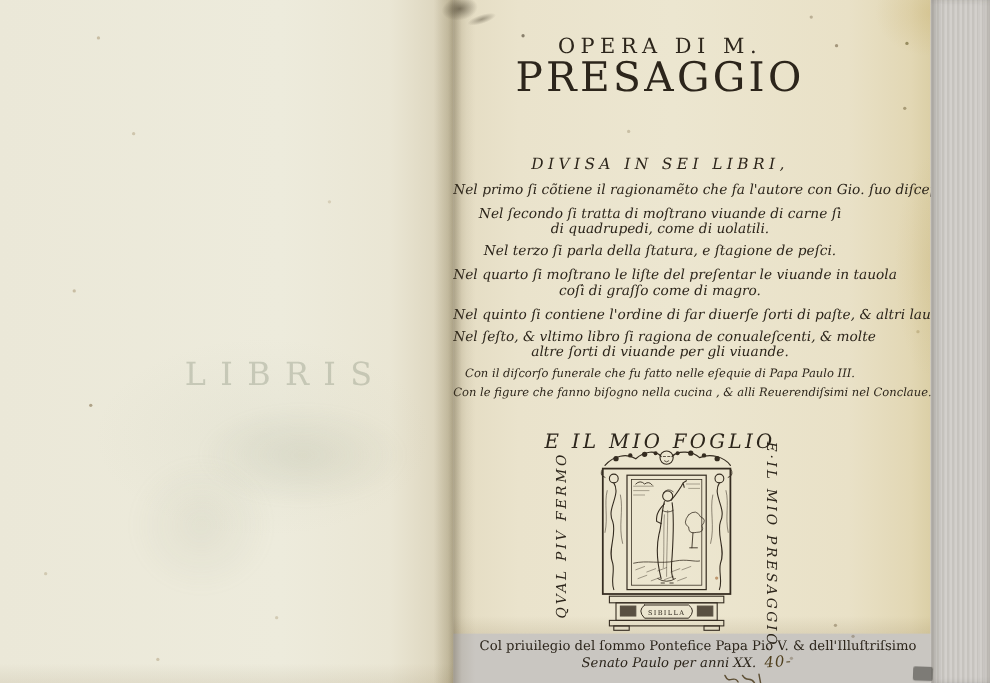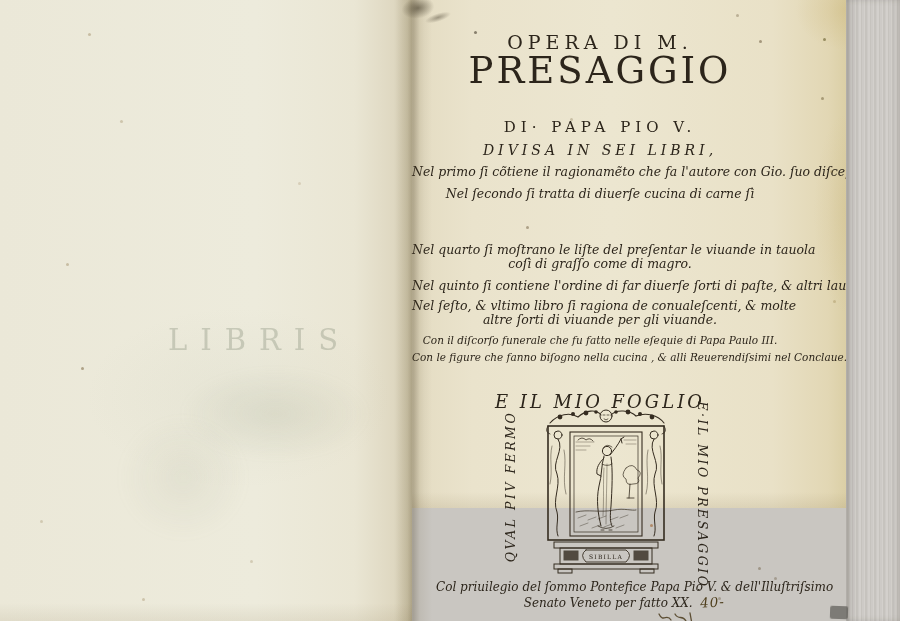--- a/index.html
+++ b/index.html
@@ -20,21 +20,21 @@
     font-size:29px;letter-spacing:13px;color:rgba(128,138,116,.34);
     filter:blur(.6px);white-space:nowrap;
   }
   .blob{position:absolute;border-radius:50%;}
   .blob1{left:180px;top:368px;width:190px;height:92px;
     background:radial-gradient(closest-side,rgba(145,152,128,.15),transparent);filter:blur(4px);}
   .blob2{left:118px;top:415px;width:130px;height:125px;
     background:radial-gradient(closest-side,rgba(150,155,130,.11),transparent);filter:blur(5px);}
   
   .page-right{
-    position:absolute;left:412px;top:0;width:434px;height:508px;
+    position:absolute;left:412px;top:0;width:434px;height:576px;
     color:#2c251b;
     background:
       linear-gradient(to top, rgba(125,105,65,.13), transparent 16px),
       radial-gradient(ellipse 70px 55px at 100% 2%, rgba(190,160,80,.22), transparent 72%),
       radial-gradient(ellipse 45px 140px at 100% 42%, rgba(182,152,76,.12), transparent 72%),
       linear-gradient(90deg,#d8cfb4 0px,#e5ddc4 12px,#eae3cc 60px,#ece6d0 200px,#e9e1c7 360px,#e2d7b4 416px,#dbcfa6 434px);
   }
   .rp-line{position:absolute;left:0;width:376px;text-align:center;white-space:nowrap;}
   .t1{top:31px;font-size:19px;letter-spacing:5px;}
   .t2{top:49px;font-size:37px;letter-spacing:3px;}
@@ -47,21 +47,21 @@
   .arg-sm{font-style:italic;font-size:10.5px;}
   .a10{top:334px;}.a11{top:351px;}
   .motto-top{top:391px;font-style:italic;font-size:18px;letter-spacing:3px;}
   .device{position:absolute;left:128px;top:406px;width:132px;height:168px;}
   .motto-side{
     position:absolute;width:170px;text-align:center;white-space:nowrap;
     font-style:italic;font-size:12.5px;letter-spacing:2.5px;color:#2c251b;
   }
   .motto-left{left:13px;top:479px;transform:rotate(-90deg);}
   .motto-right{left:205px;top:479px;transform:rotate(90deg);}
-  .i1{top:580px;left:24px;font-style:italic;font-size:12px;}
+  .i1{top:580px;left:24px;font-size:12px;}
   .i2{top:594px;left:24px;font-style:italic;font-size:12px;}
   .hand{
     display:inline-block;font-style:italic;font-size:13.5px;color:#4f3f1d;
     margin-left:7px;transform:rotate(-4deg);letter-spacing:1px;
   }
   .fragment{position:absolute;left:243px;top:611px;width:44px;height:16px;}
   
   .gutter{
     position:absolute;left:394px;top:0;width:38px;height:621px;
     background:linear-gradient(90deg,transparent 0,rgba(105,92,60,.16) 35%,rgba(70,58,32,.28) 50%,rgba(105,92,60,.10) 68%,transparent 100%);
@@ -109,25 +109,26 @@
   <div class="page-left">
     <div class="blob blob1"></div>
     <div class="blob blob2"></div>
     <div class="showthrough">LIBRIS</div>
     <div class="spots spots-left"></div>
   </div>
 
   <div class="page-right">
     <div class="rp-line t1">OPERA DI M.</div>
     <div class="rp-line t2">PRESAGGIO</div>
-    <div class="rp-line t4">DI· PAPA PIO V.</div>
     <div class="rp-line t5">DIVISA IN SEI LIBRI,</div>
 
     <div class="rp-line arg a1">Nel primo ſi cõtiene il ragionamẽto che fa l'autore con Gio. ſuo diſcepolo.</div>
-    <div class="rp-line arg a2">Nel ſecondo ſi tratta di diuerſe cucina di carne ſì</div>
+    <div class="rp-line arg a2">Nel ſecondo ſi tratta di moſtrano viuande di carne ſì</div>
+    <div class="rp-line arg a3">di quadrupedi, come di uolatili.</div>
+    <div class="rp-line arg a4">Nel terzo ſi parla della ſtatura, e ſtagione de peſci.</div>
     <div class="rp-line arg a5">Nel quarto ſi moſtrano le liſte del preſentar le viuande in tauola</div>
     <div class="rp-line arg a6">coſì di graſſo come di magro.</div>
     <div class="rp-line arg a7">Nel quinto ſi contiene l'ordine di far diuerſe ſorti di paſte, &amp; altri lauori.</div>
     <div class="rp-line arg a8">Nel ſeſto, &amp; vltimo libro ſi ragiona de conualeſcenti, &amp; molte</div>
     <div class="rp-line arg a9">altre ſorti di viuande per gli viuande.</div>
     <div class="rp-line arg-sm a10">Con il diſcorſo funerale che fu fatto nelle eſequie di Papa Paulo III.</div>
     <div class="rp-line arg-sm a11">Con le figure che fanno biſogno nella cucina , &amp; alli Reuerendiſsimi nel Conclaue.</div>
 
     <div class="rp-line motto-top">E IL MIO FOGLIO</div>
 
@@ -192,21 +193,21 @@
         </g>
       </g>
       <text x="66" y="153" text-anchor="middle" font-size="6" letter-spacing="1.2" fill="#2c251b" font-family="DejaVu Serif, serif">SIBILLA</text>
     </svg>
 
     <div class="motto-side motto-left">QVAL PIV FERMO</div>
     <div class="motto-side motto-right">E·IL MIO PRESAGGIO.</div>
 
     <div class="rp-line i1">Col priuilegio del ſommo Pontefice Papa Pio V. &amp; dell'Illuſtriſsimo</div>
     <div class="rp-line i2">
-      <span>Senato Veneto per fatto XX.</span><span class="hand">40-</span>
+      <span>Senato Paulo per anni XX.</span><span class="hand">40-</span>
     </div>
 
     <svg class="fragment" viewBox="0 0 44 16">
       <g stroke="#4a3a1c" stroke-width="1.3" fill="none" stroke-linecap="round" opacity=".85">
         <path d="M4,3 C8,12 12,2 16,9"></path>
         <path d="M20,3 C24,10 27,3 31,10"></path>
         <path d="M35,2 L37,13"></path>
       </g>
     </svg>
 

